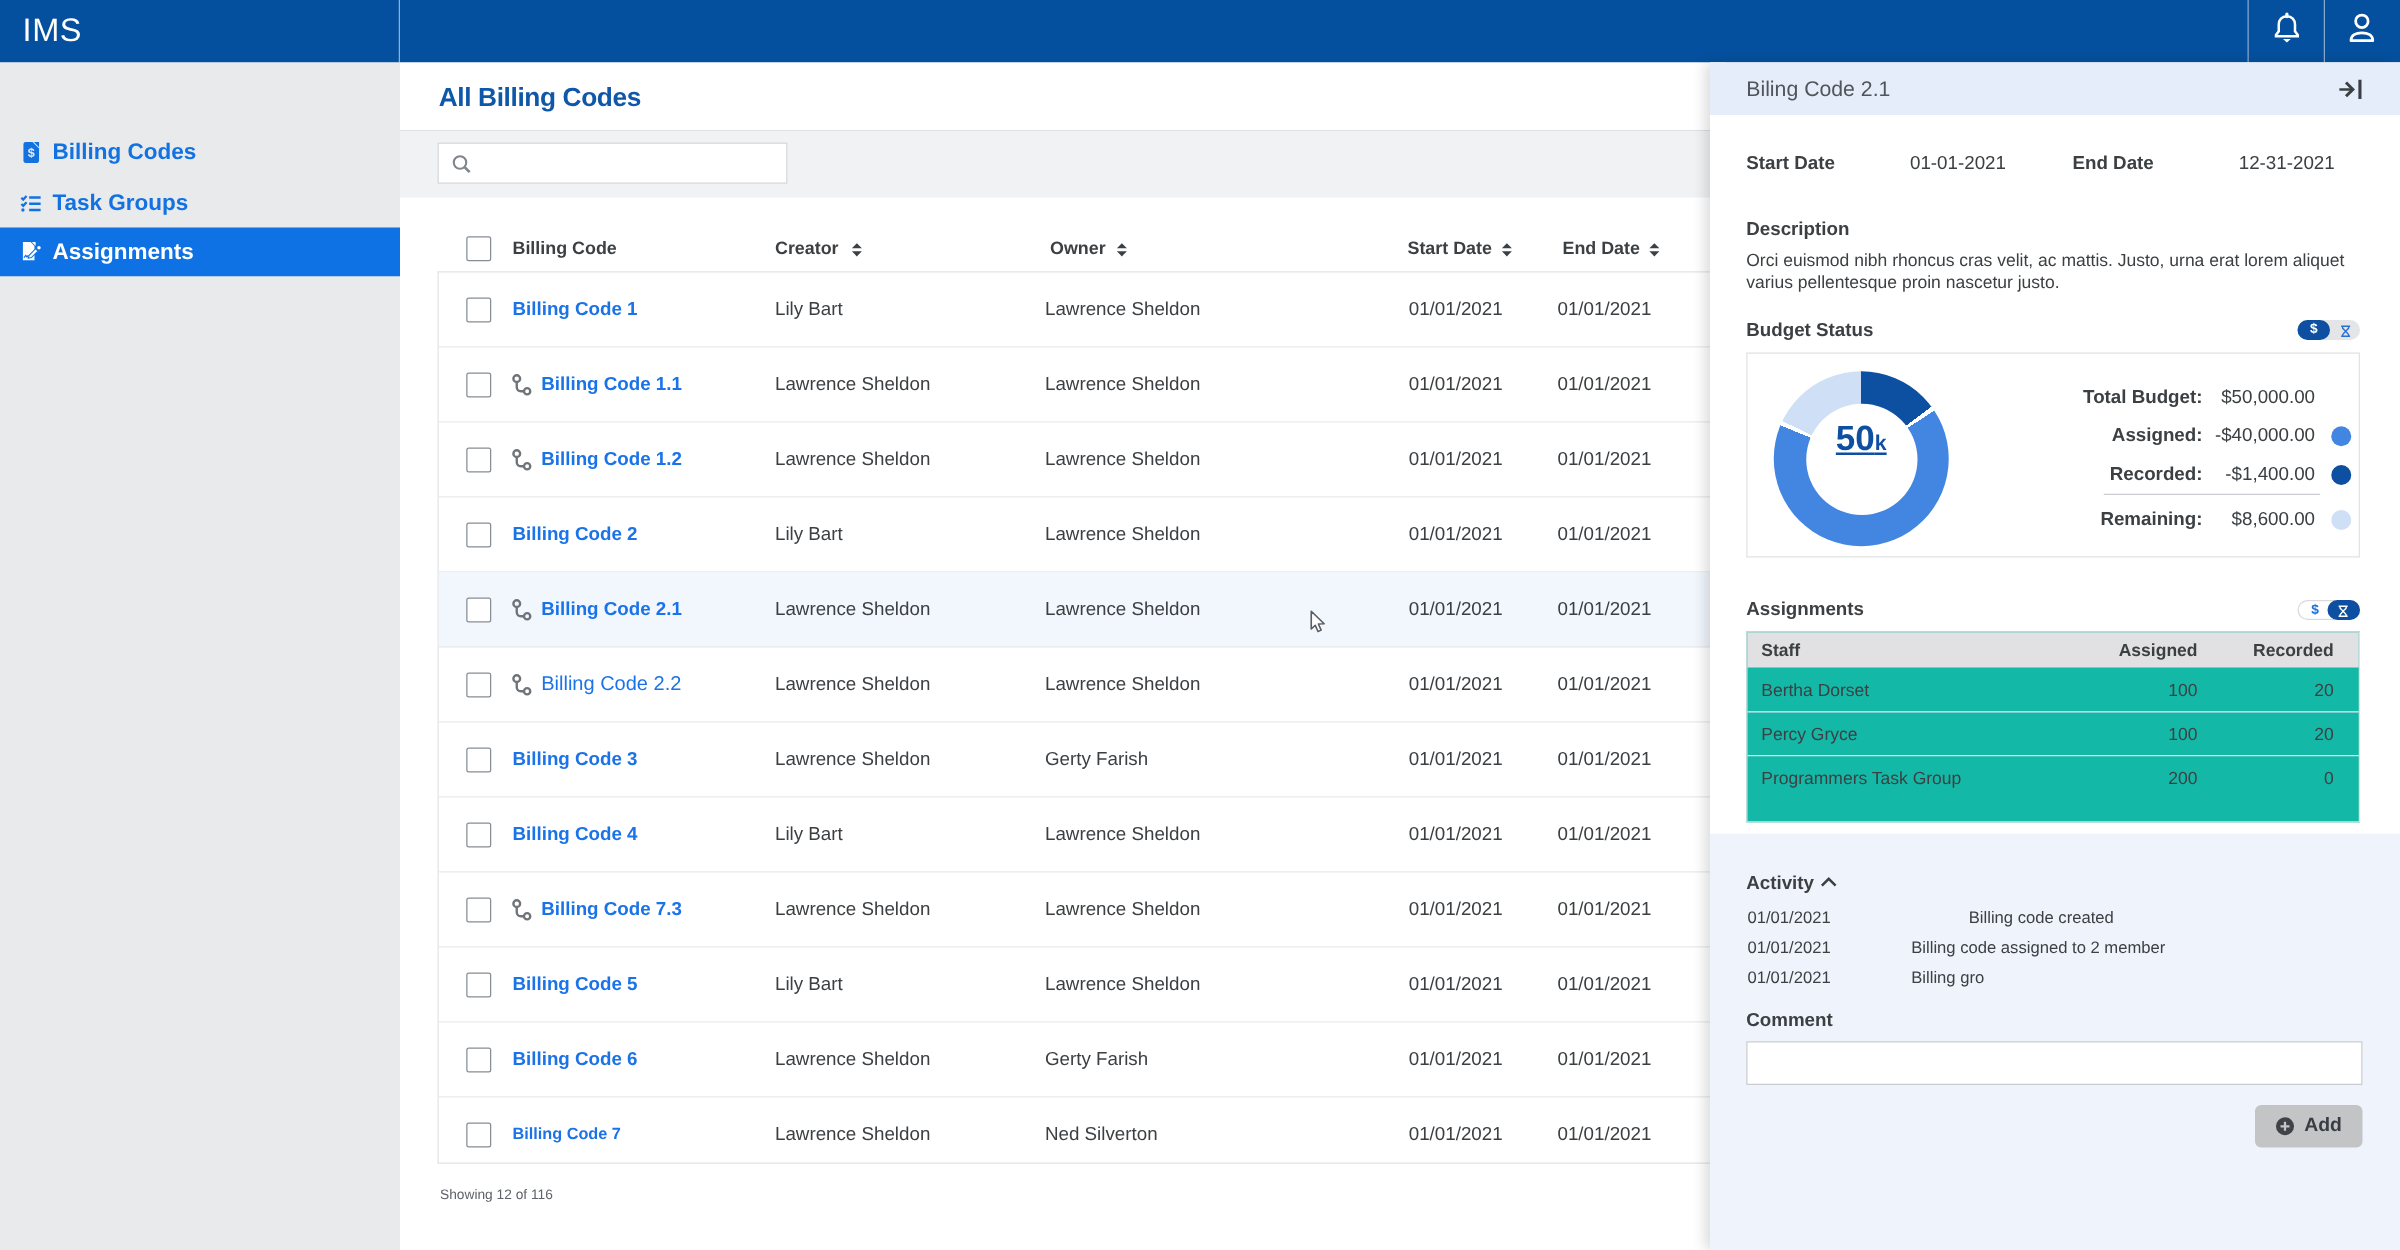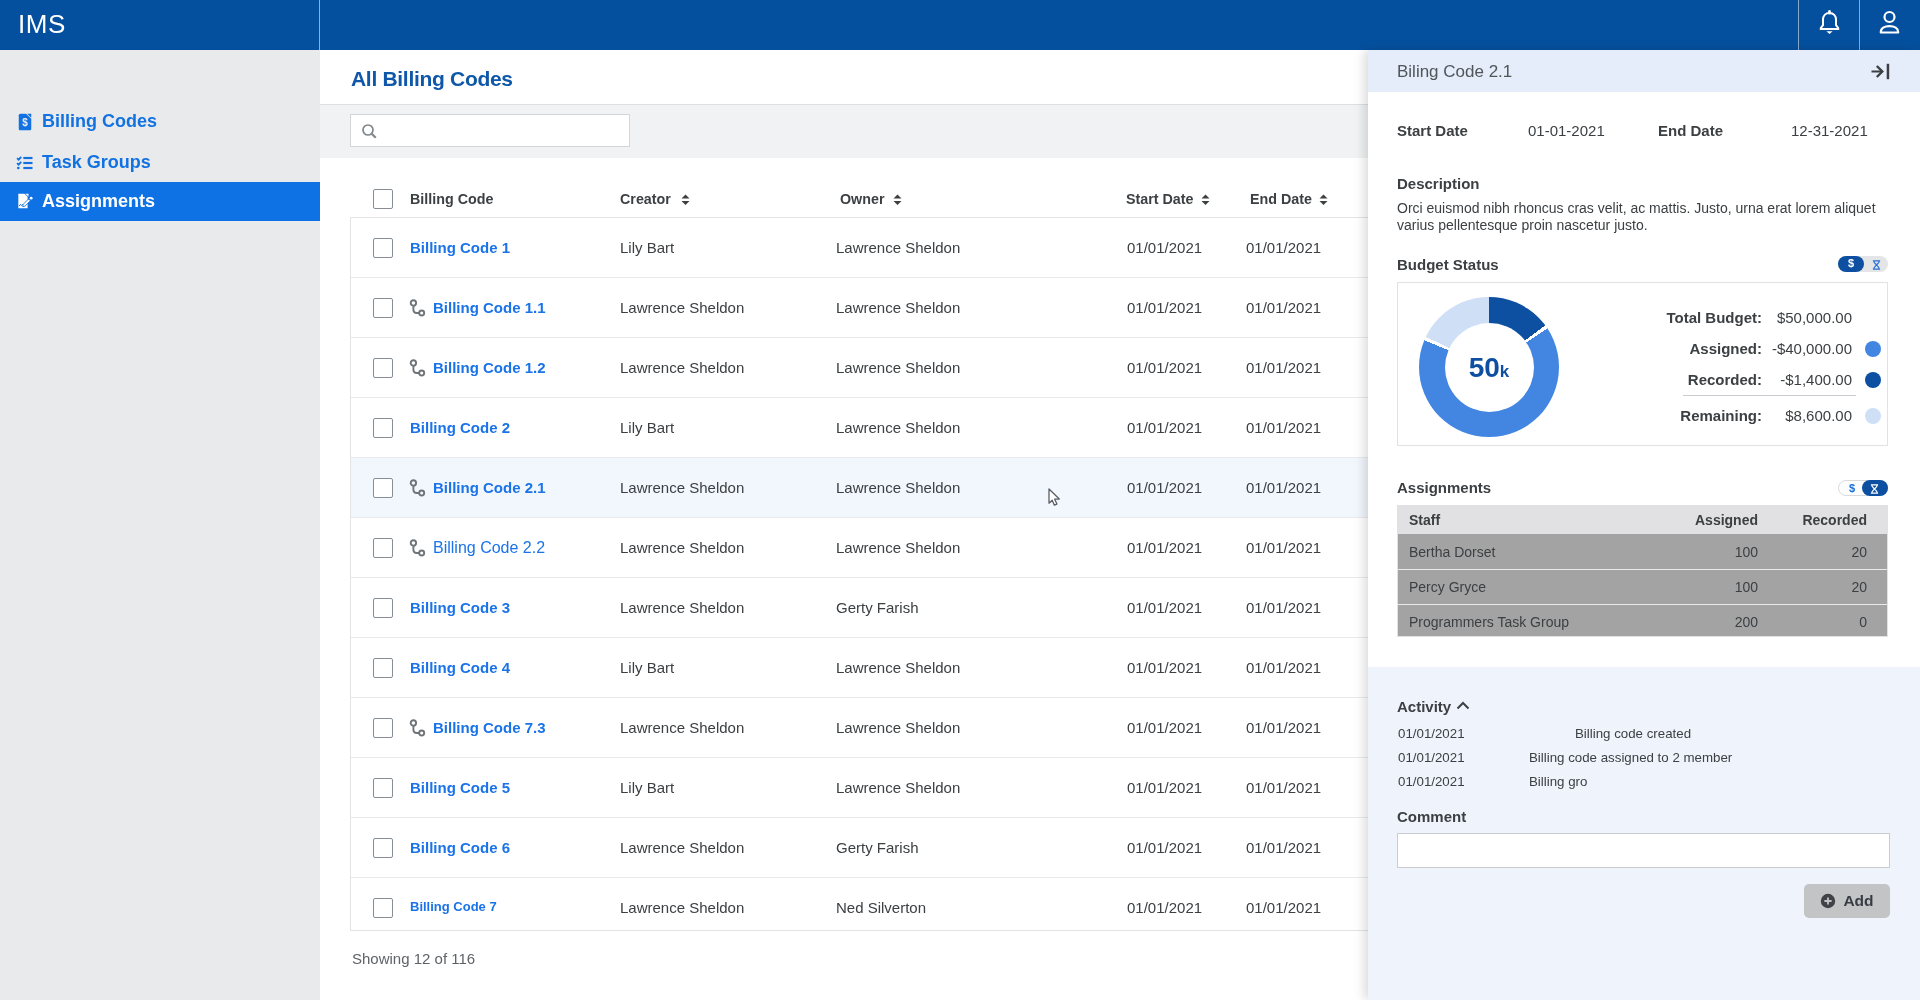--- a/index.html
+++ b/index.html
@@ -21,38 +21,38 @@
   #titleline { position:absolute; left:0; top:54px; width:1060px; height:1px; background:#dcdfe3; }
   #filterband { position:absolute; left:0; top:55px; width:1060px; height:53px; background:#f1f2f3; }
   #searchbox { position:absolute; left:30px; top:9px; width:280px; height:33px; background:#fff; border:1px solid #d3d5d8; }
   
   .chk { position:absolute; width:20px; height:20px; border:1.5px solid #878d94; border-radius:2px; background:#fff; }
   #thead { position:absolute; left:0; top:0; width:1060px; height:175px; }
   .hlabel { position:absolute; font-size:14.3px; font-weight:700; color:#3c4043; top:141px; white-space:nowrap; }
   .sorticon { position:absolute; top:144px; }
   #tcard { position:absolute; left:30px; top:167px; width:1030px; height:714px; border:1px solid #e1e3e6; border-right:none; background:#fff; }
   .rowsep { position:absolute; left:0; width:1029px; height:1px; background:#e8eaed; }
-  #showing { position:absolute; left:32px; top:900px; font-size:15px; color:#5f6368; }
+  #showing { position:absolute; left:32px; top:900px; font-size:11px; color:#5f6368; }
   
   #panel { position:absolute; left:1368px; top:50px; width:552px; height:950px; background:#fff; box-shadow:-4px 0 10px rgba(0,0,0,0.14); }
   #phead { position:absolute; left:0; top:0; width:552px; height:42px; background:#e4edf9; }
   #ptitle { position:absolute; left:29px; top:12px; font-size:17px; font-weight:500; color:#50555a; }
   .plabel { position:absolute; font-size:15px; font-weight:700; color:#3c4043; white-space:nowrap; }
   .pval { position:absolute; font-size:15px; color:#3c4043; white-space:nowrap; }
   #desc { position:absolute; left:29px; top:150px; width:520px; font-size:14px; color:#3c4043; line-height:17px; }
   .toggle { position:absolute; left:470px; width:50px; height:16px; border-radius:8px; }
   #budgetcard { position:absolute; left:29px; top:232px; width:491px; height:164px; border:1px solid #e0e2e5; background:#fff; }
   #donut { position:absolute; left:21px; top:14px; width:140px; height:140px; border-radius:50%;
     background:conic-gradient(#0d4fa1 0deg 53.5deg, #fff 53.5deg 56.5deg, #4286e2 56.5deg 292.5deg, #fff 292.5deg 295.5deg, #cfdff5 295.5deg 360deg); }
-  #donuthole { position:absolute; left:46.5px; top:39.5px; width:89px; height:89px; border-radius:50%; background:#fff; text-align:center; line-height:89px; color:#0e4fa1; font-weight:700; font-size:28px; }
+  #donuthole { position:absolute; left:46.5px; top:39.5px; width:89px; height:89px; border-radius:50%; background:#fff; text-align:center; line-height:55px; color:#0e4fa1; font-weight:700; font-size:28px;text-decoration:underline; }
   #donuthole small { font-size:17px; font-weight:700; }
   .legl { position:absolute; font-size:15px; font-weight:700; color:#3c4043; white-space:nowrap; right:125px; }
   .legv { position:absolute; font-size:15px; color:#3c4043; white-space:nowrap; right:35px; }
   .dot { position:absolute; width:16px; height:16px; border-radius:50%; left:467px; margin-top:1px; }
-  #atable { position:absolute; left:29px; top:455px; width:491px; height:132px; border:1px solid #dfe1e4; background:#a3a3a3;padding-left:40px; }
+  #atable { position:absolute; left:29px; top:455px; width:491px; height:153px; border:1px solid #dfe1e4; background:#14b8a6;padding-left:40px; }
   #ahead { position:absolute; left:0; top:0; width:489px; height:28px; background:#e1e1e3; }
   .acell { position:absolute; font-size:14px; color:#3c4043; white-space:nowrap; }
   #bottomsec { position:absolute; left:0; top:617px; width:552px; height:333px; background:#eff4fc; }
   .actrow { position:absolute; font-size:13.3px; color:#3c4043; white-space:nowrap; }
   #cinput { position:absolute; left:29px; top:166px; width:493px; height:35px; background:#fff; border:1px solid #caccd0; }
   #addbtn { position:absolute; left:436px; top:217px; width:86px; height:34px; background:#c3c4c6; border-radius:5px; color:#383d44; font-size:15.5px; font-weight:700; display:flex; align-items:center; justify-content:center; gap:7px; }
 </style>
 </head>
 <body>
 

